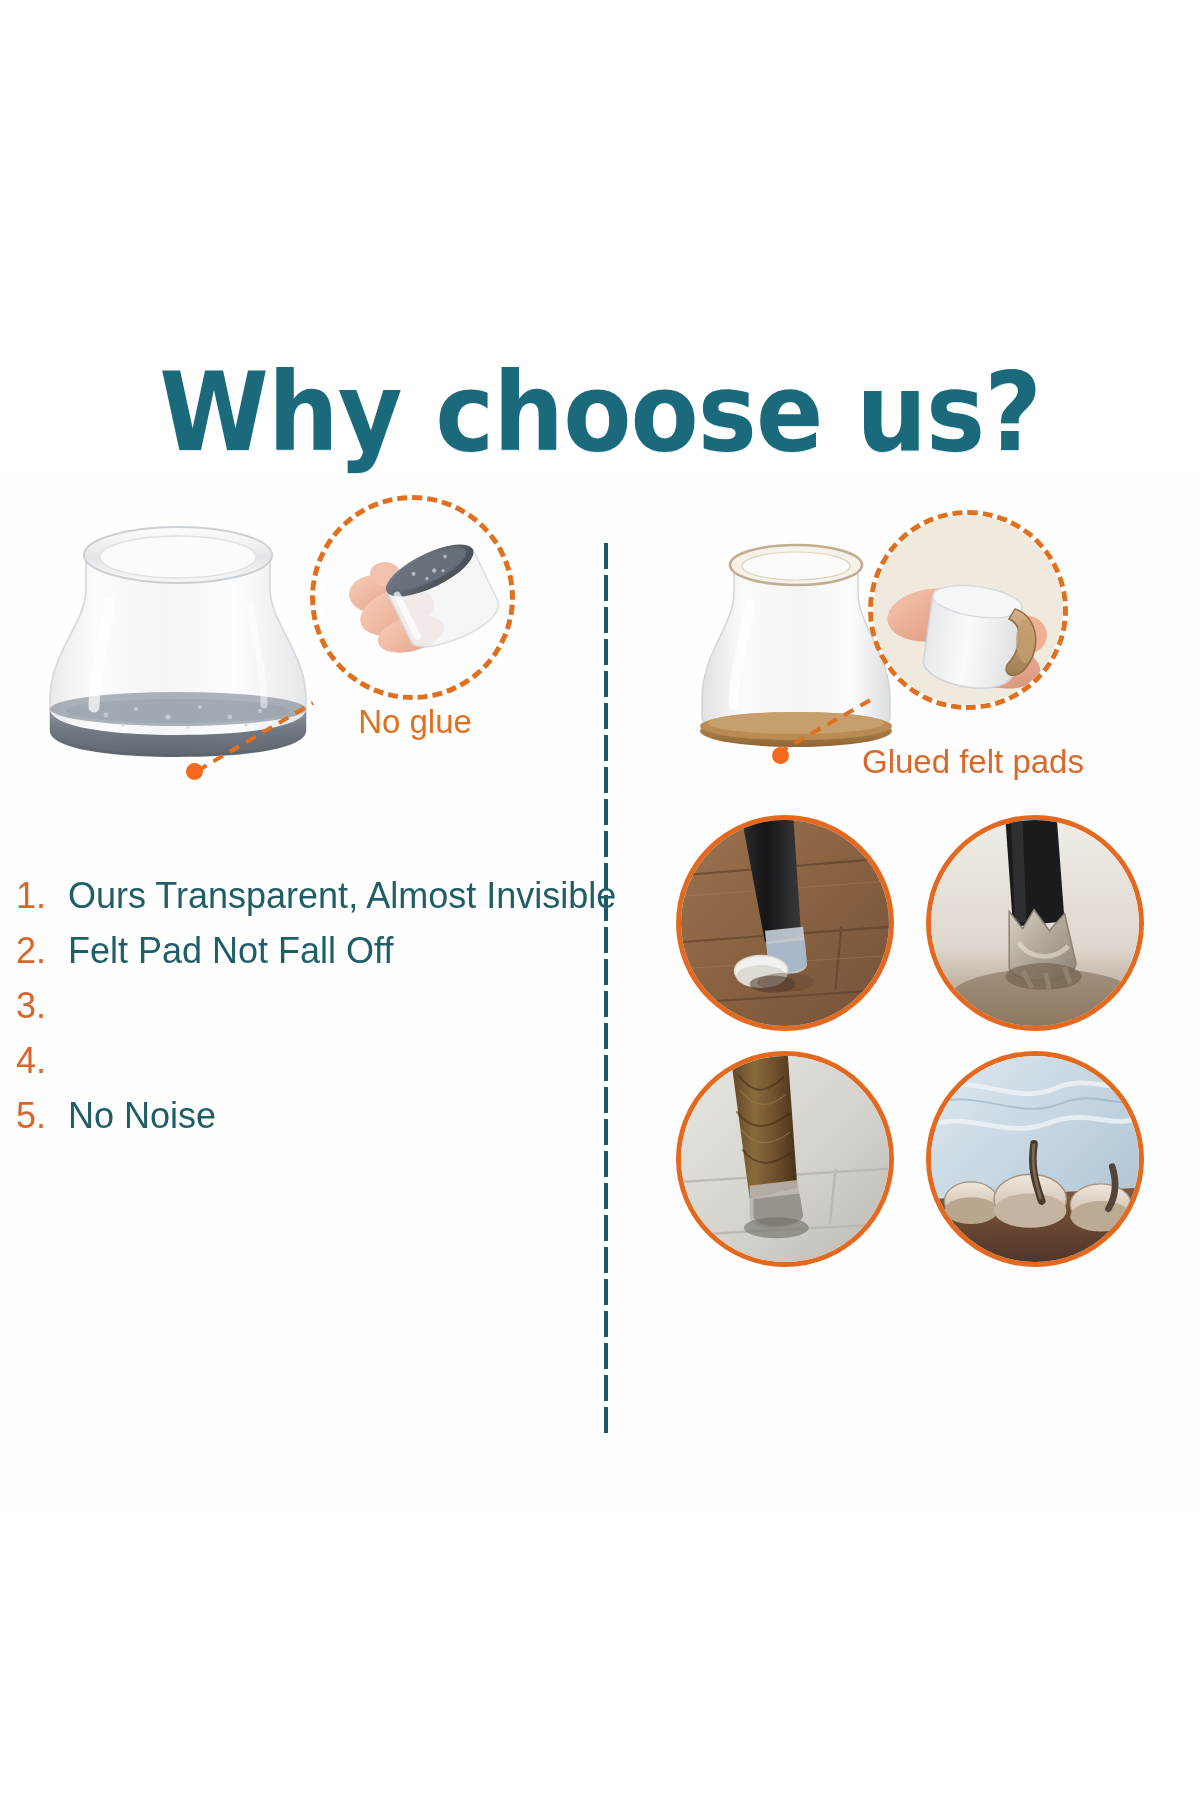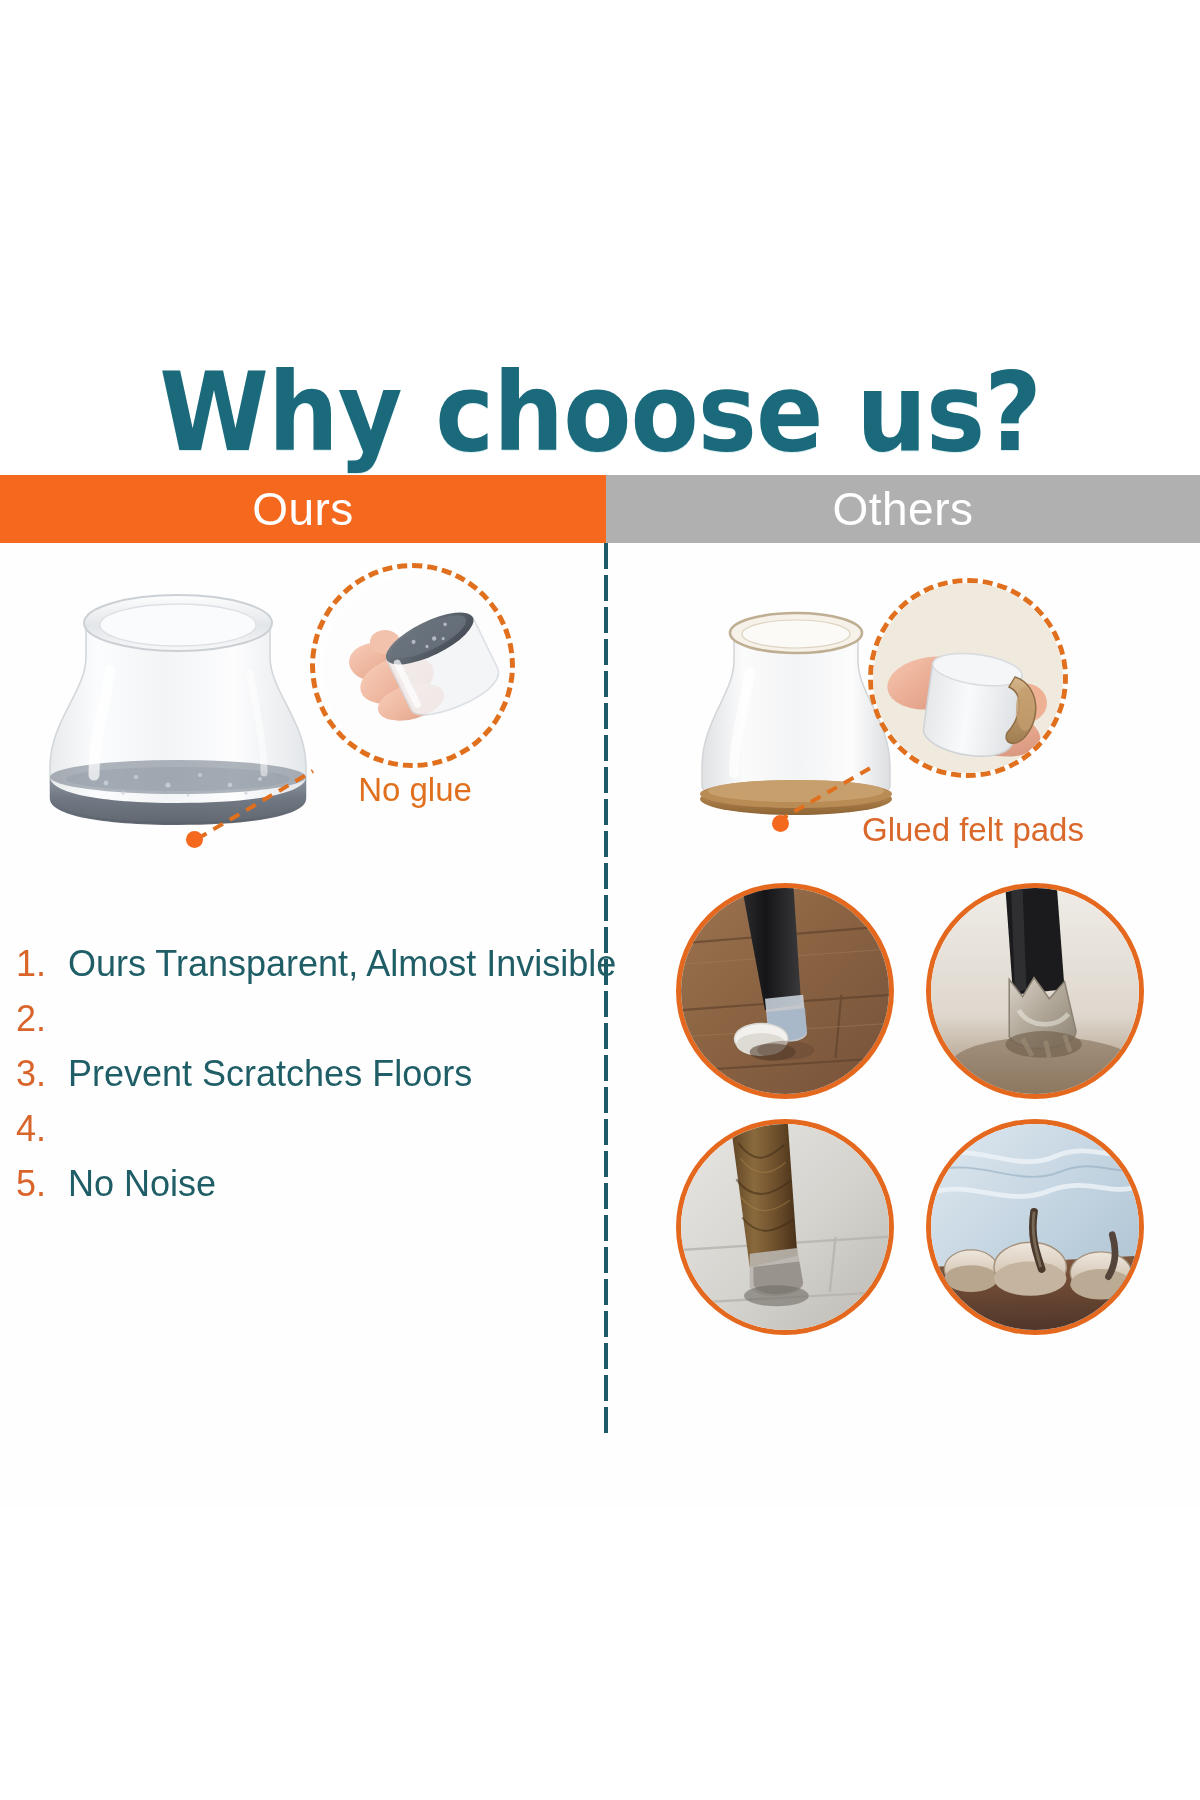--- a/index.html
+++ b/index.html
@@ -277,24 +277,20 @@
 </style>
 </head>
 <body>
 
 <div id="title-area">
   <div id="page-title">Why choose us?</div>
 </div>
 
 <div id="comparison">
 
-  <div id="header-row">
-    <div id="ours-header" class="col-header">Ours</div>
-    <div id="others-header" class="col-header">Others</div>
-  </div>
 
   <div id="center-divider"></div>
 
   <div id="body-row">
 
     <div id="ours-col">
 
       <div id="ours-cup-wrap">
         <svg class="cup" viewBox="0 0 300 290" xmlns="http://www.w3.org/2000/svg">
           <defs>
@@ -391,24 +387,24 @@
 
       <div id="no-glue-label">No glue</div>
 
       <ul id="feature-list">
         <li>
           <span class="feat-num">1.</span>
           <span class="feat-text">Ours Transparent, Almost Invisible</span>
         </li>
         <li>
           <span class="feat-num">2.</span>
+          <span class="feat-text">Felt Pad Not Fall Off</span>
         </li>
         <li>
           <span class="feat-num">3.</span>
-          <span class="feat-text">Prevent Scratches Floors</span>
         </li>
         <li>
           <span class="feat-num">4.</span>
         </li>
         <li>
           <span class="feat-num">5.</span>
           <span class="feat-text">No Noise</span>
         </li>
       </ul>
     </div>

